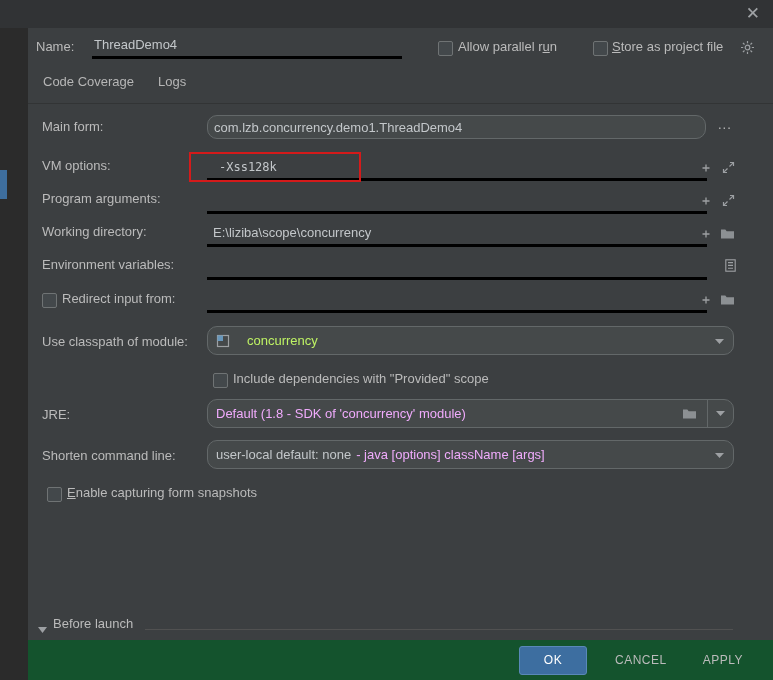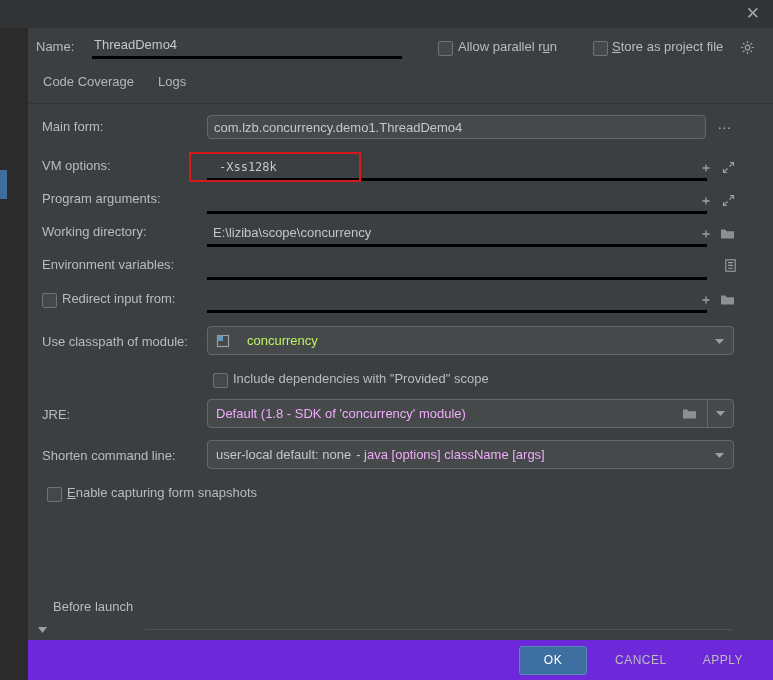--- a/index.html
+++ b/index.html
@@ -4,29 +4,29 @@
 <style>
   html,body{margin:0;padding:0}
   body{
     width:773px;height:680px;position:relative;overflow:hidden;
     background:#2b2b2b;
     font-family:"Liberation Sans",sans-serif;font-size:13px;color:#bbbbbb;
   }
   .topband{position:absolute;left:0;top:0;width:773px;height:28px;background:#313335}
   .close{position:absolute;right:13px;top:2px;font-size:17px;color:#9fa2a5;cursor:pointer;line-height:24px}
   .panel{position:absolute;left:28px;top:28px;width:745px;height:612px;background:#3c3f41}
-  .footer{position:absolute;left:28px;top:640px;width:745px;height:40px;background:#6d28d9;
+  .footer{position:absolute;left:28px;top:640px;width:745px;height:40px;background:#14532d;
     display:flex;align-items:center;justify-content:flex-end;gap:20px;padding-right:22px;box-sizing:border-box}
   .abs{position:absolute}
   .lbl{position:absolute;color:#bbbbbb;white-space:nowrap}
   .ufield{position:absolute;border-bottom:3px solid #000000;height:26px;display:flex;align-items:center;box-sizing:border-box}
   .ufield .val{padding-left:6px;color:#c3c7ca;white-space:nowrap}
   .mono{font-family:"DejaVu Sans Mono",monospace;font-size:12px;color:#b7bcbf}
   .cb{position:absolute;width:13px;height:13px;background:#43484b;border:1px solid #6f7374;border-radius:2px;box-sizing:content-box}
-  .combo{position:absolute;background:#45494a;border:1px solid #636869;height:29px;border-radius:4px;
+  .combo{position:absolute;background:#45494a;border:1px solid #636869;height:29px;border-radius:10px;
     display:flex;align-items:center;box-sizing:border-box}
   .combo .ctext{padding-left:8px;white-space:nowrap;overflow:hidden}
   .combo .chev{position:absolute;right:9px;top:12px}
   .iconbtn{display:inline-block;cursor:pointer;line-height:0}
   .tabs{position:absolute;left:13px;top:46px;display:flex;gap:20px}
   .tab{padding:0 2px 9px 2px;cursor:pointer;color:#b6b6b6}
   .tab.active{color:#dadada;border-bottom:3px solid #4a88c7}
   .tabsep{position:absolute;left:0;right:0;top:75px;border-top:1px solid #323435}
   .redbox{position:absolute;left:161px;top:124px;width:172px;height:30px;border:2px solid #d41a1a;box-sizing:border-box;pointer-events:none}
   .bluemark{position:absolute;left:0;top:170px;width:7px;height:29px;background:#3e6e9e}
@@ -210,21 +210,21 @@
   </div>
 
   <div class="cb" style="left:19px;top:459px"></div>
   <div class="lbl" style="left:39px;top:457px"><span class="mn">E</span><span>nable capturing form snapshots</span></div>
 
   <span class="iconbtn abs" style="left:10px;top:599px">
     <svg width="9" height="6" viewBox="0 0 9 6">
         <path d="M0 0h9L4.5 6z" fill="#9da0a3"></path>
       </svg>
   </span>
-  <div class="lbl" style="left:25px;top:571px">Before launch</div>
+  <div class="lbl" style="left:25px;top:588px">Before launch</div>
   <div class="blline" style="left:117px;top:601px;width:588px"></div>
 
 </div>
 
 <div class="footer">
   <div class="btn ok">OK</div>
   <div class="btn flat">CANCEL</div>
   <div class="btn flat">APPLY</div>
 </div>
 

